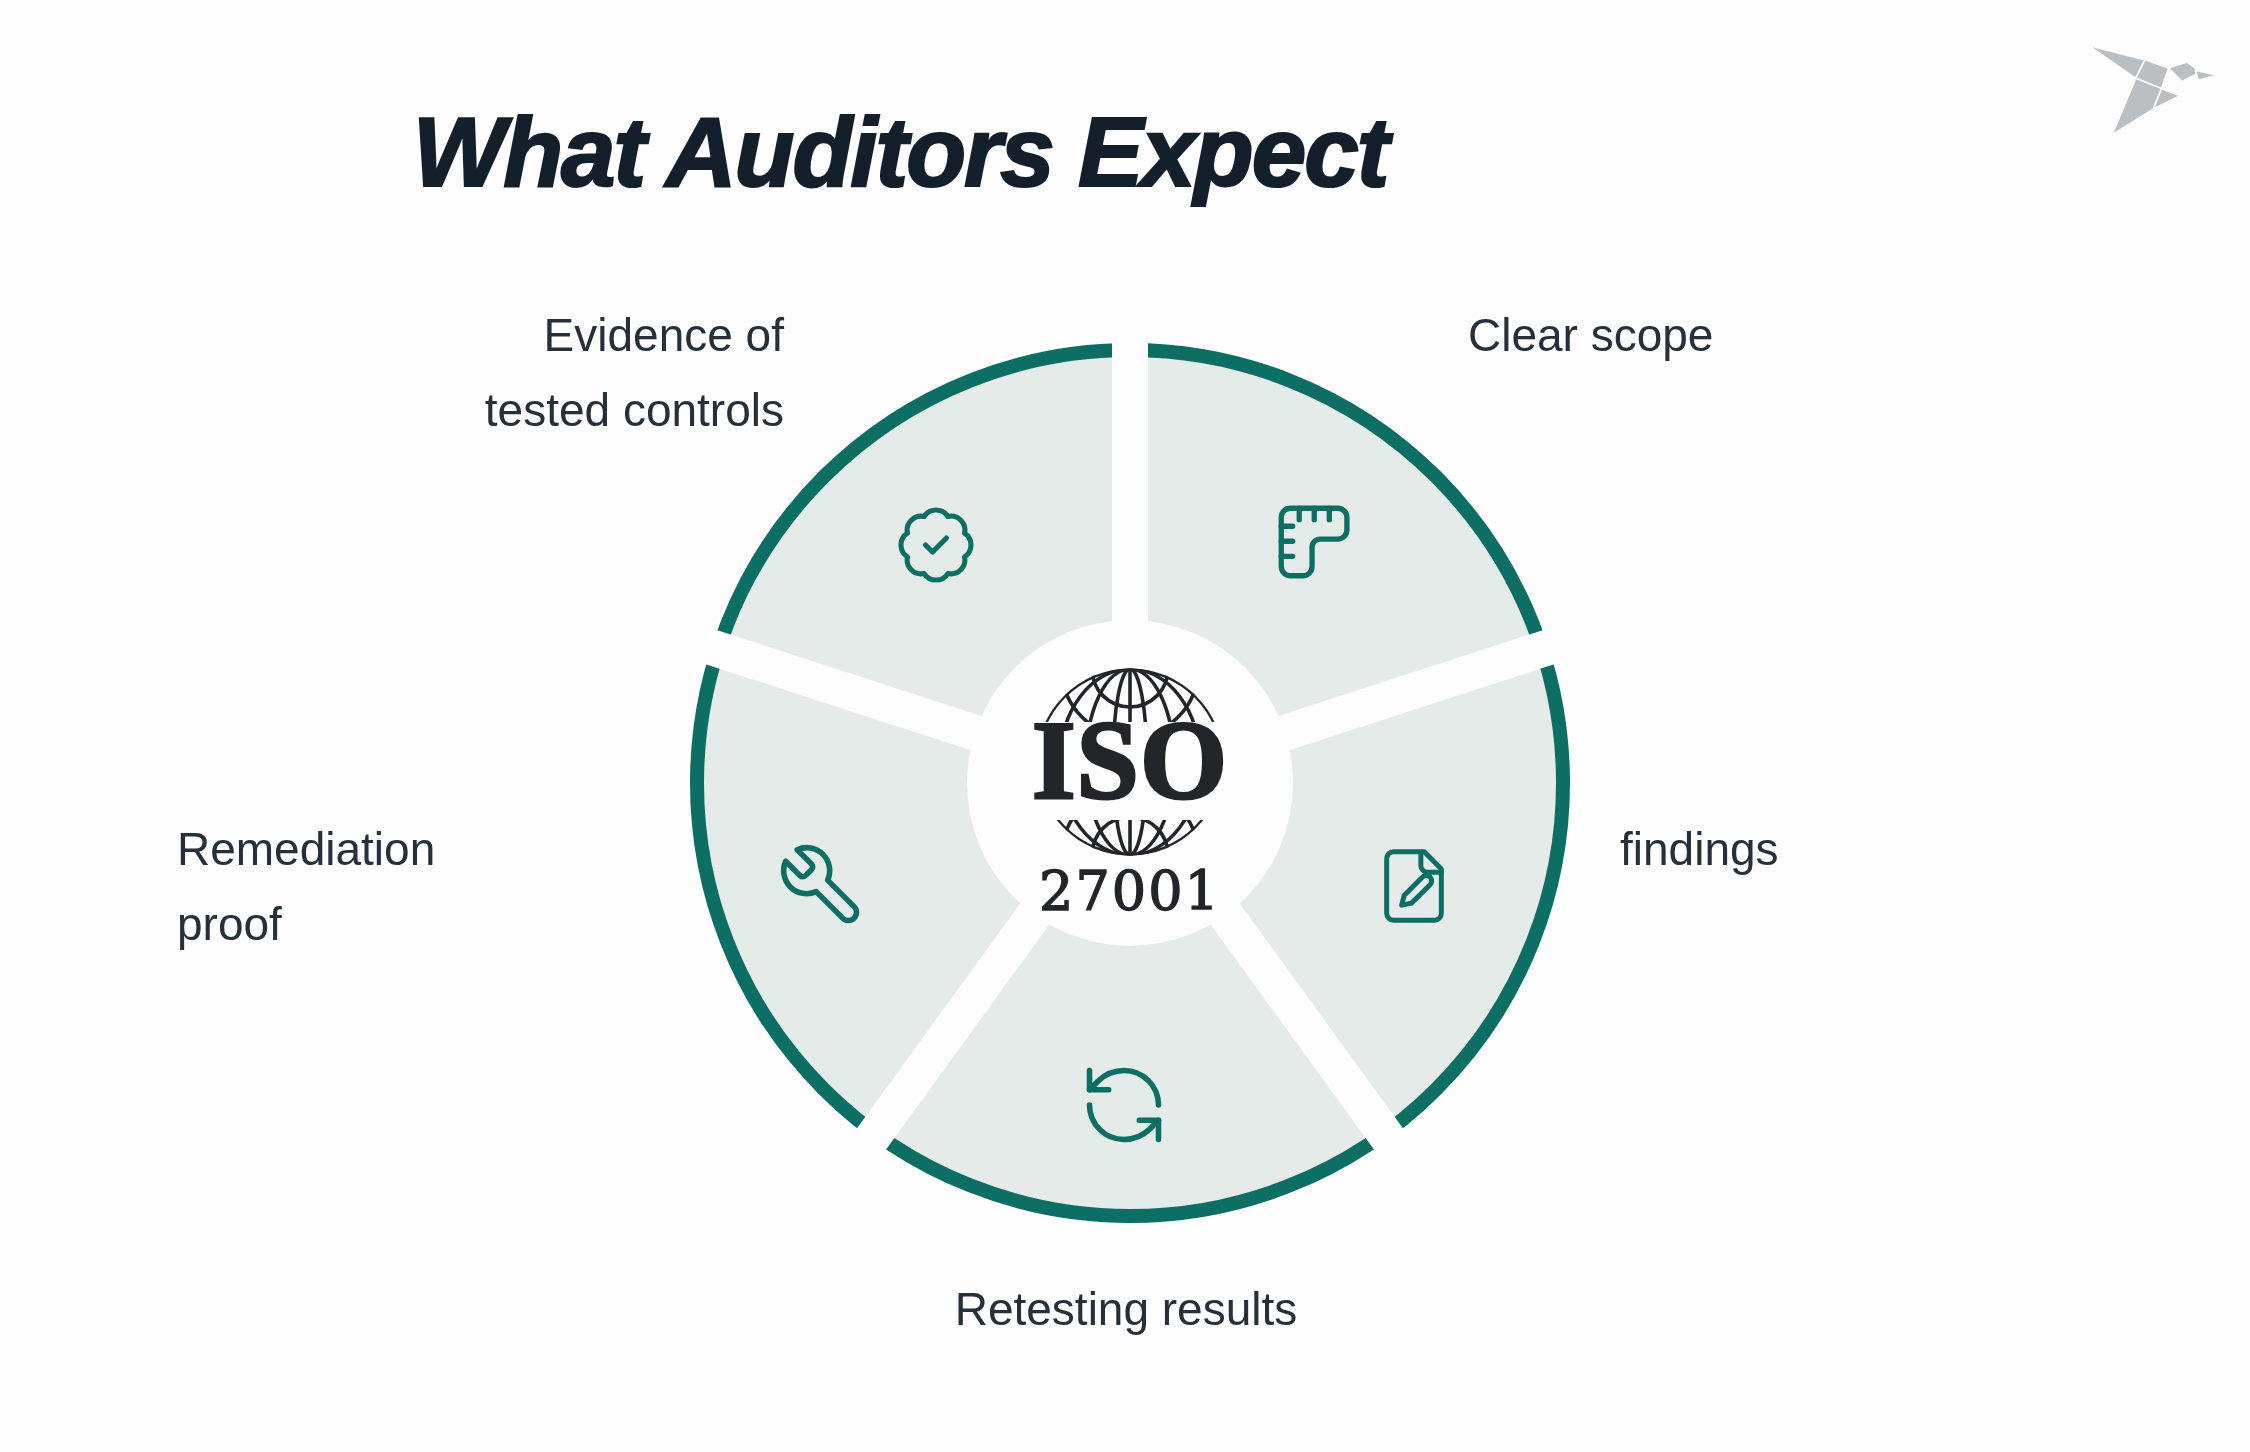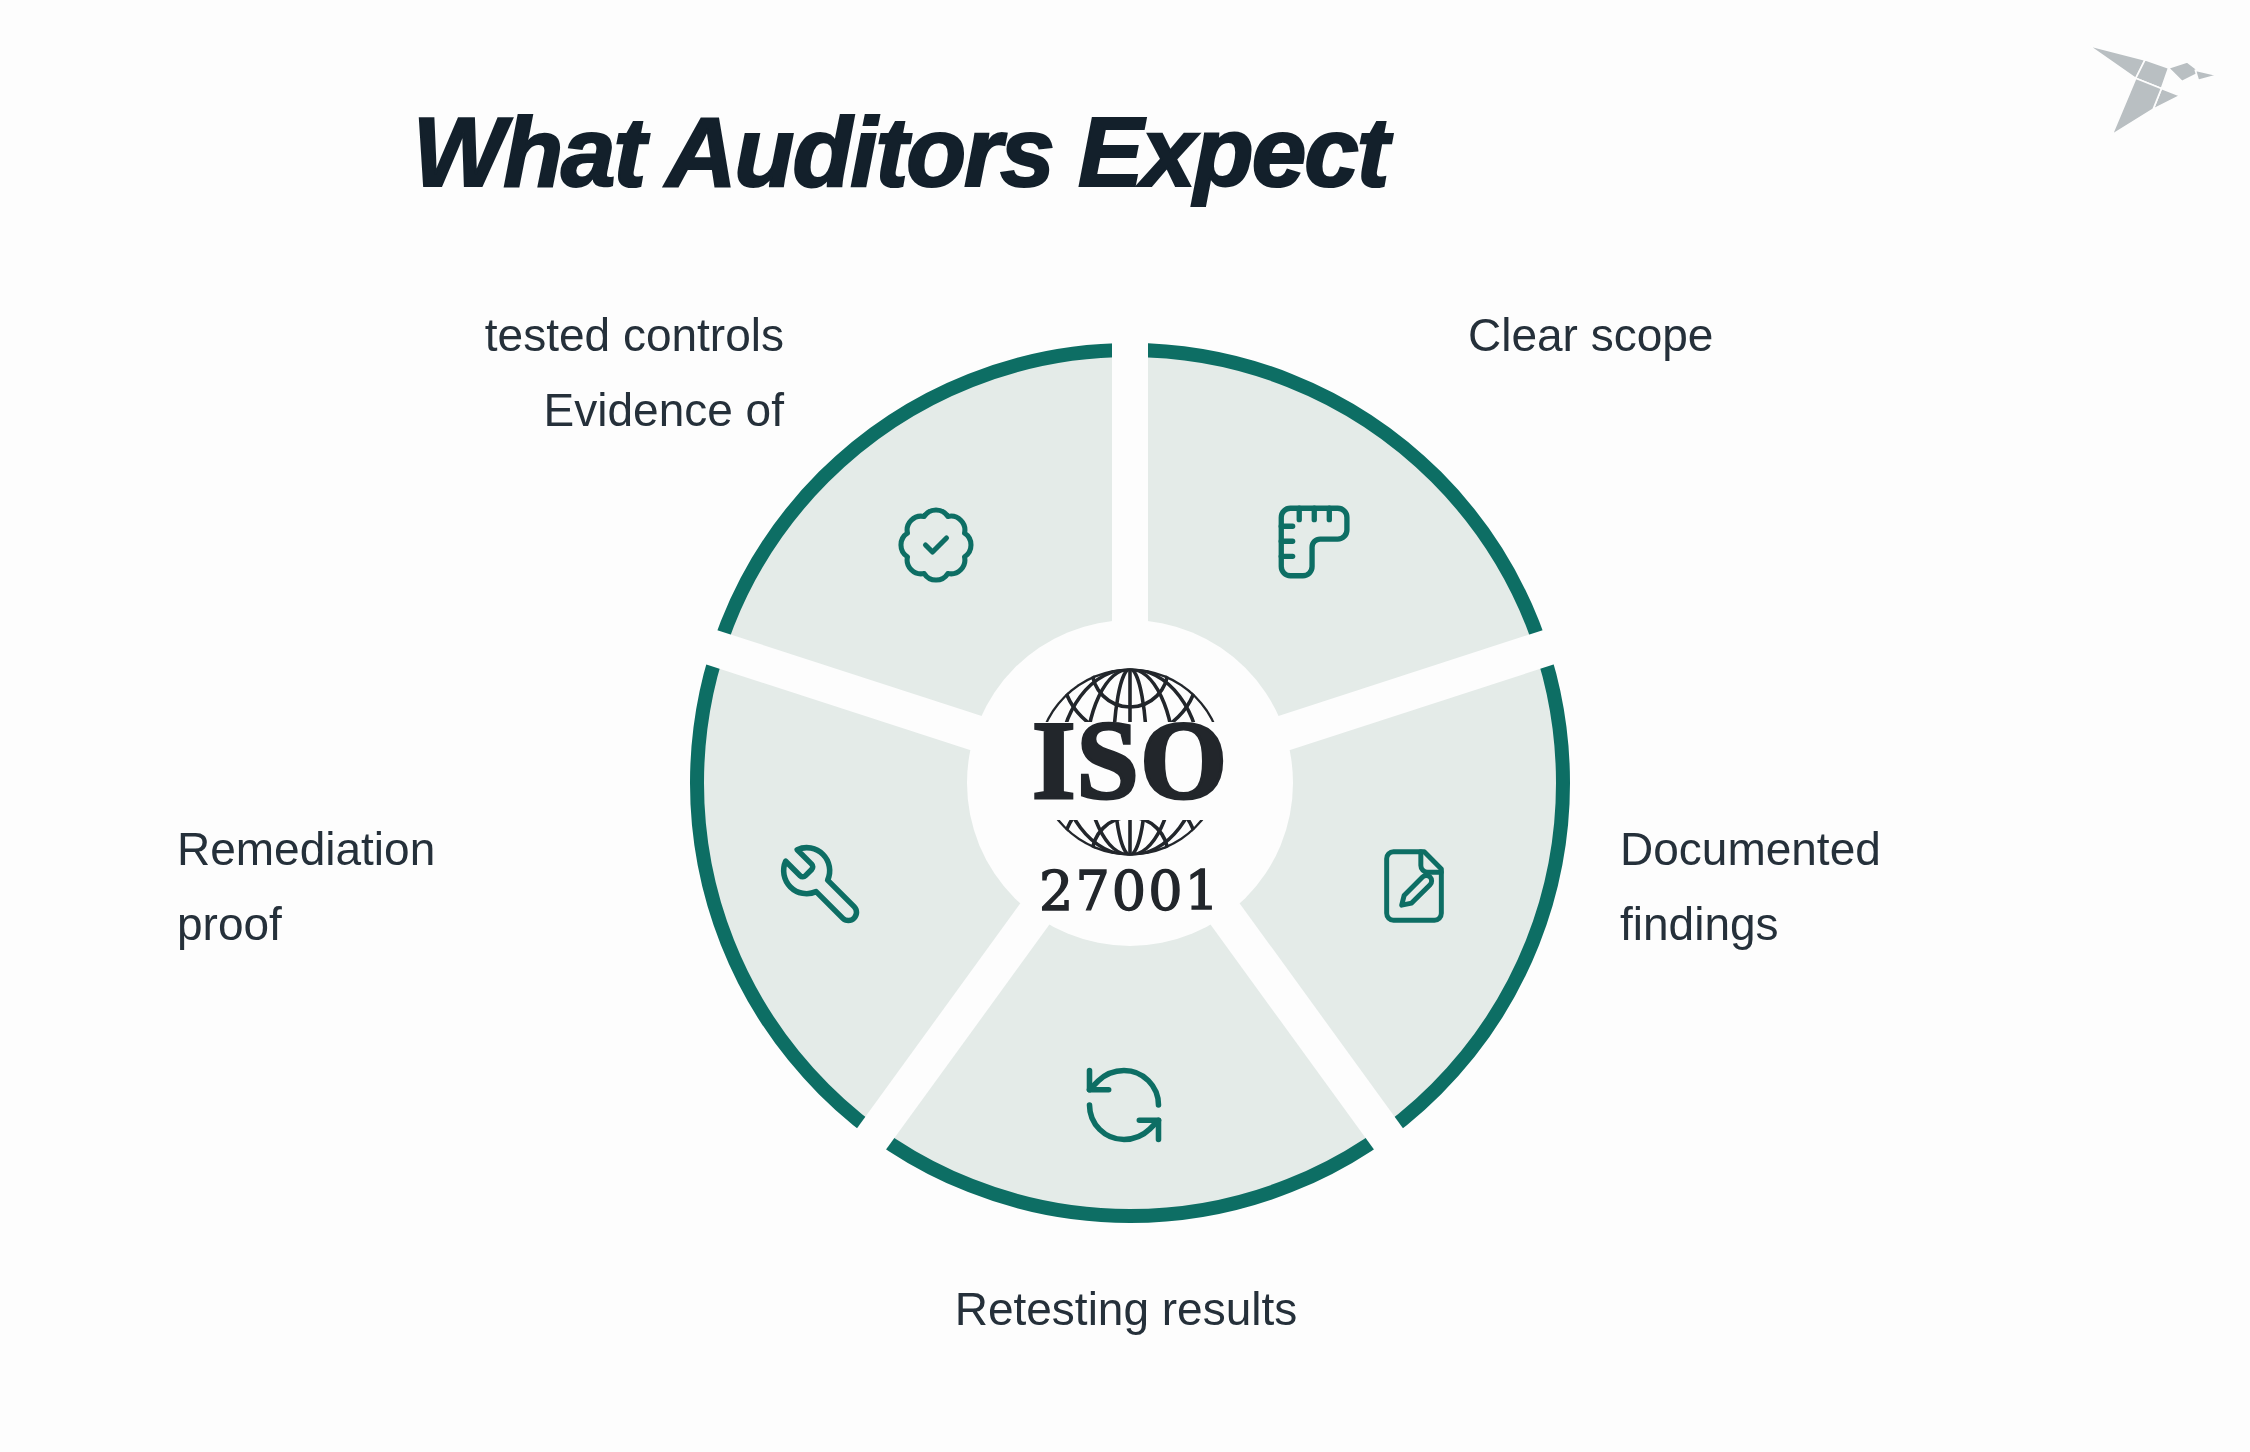--- a/index.html
+++ b/index.html
@@ -138,28 +138,27 @@
 
   <g class="icon" transform="translate(776 840) scale(3.833)">
     <path transform="translate(24 0) scale(-1 1)" d="M14.7 6.3a1 1 0 0 0 0 1.4l1.6 1.6a1 1 0 0 0 1.4 0l3.77-3.77a6 6 0 0 1-7.94 7.94l-6.91 6.91a2.12 2.12 0 0 1-3-3l6.91-6.91a6 6 0 0 1 7.94-7.94l-3.76 3.76z"></path>
   </g>
 </svg>
 
 <div class="iso-org">ISO</div>
 <div class="iso-num">27001</div>
 
 <div class="seg-label lbl-evidence">
+  <span class="ln">Evidence of</span>
   <span class="ln">tested controls</span>
-  <span class="ln">Evidence of</span>
 </div>
 <div class="seg-label lbl-scope">
   <span class="ln">Clear scope</span>
 </div>
 <div class="seg-label lbl-documented">
-  <span class="ln">Documented</span>
   <span class="ln">findings</span>
 </div>
 <div class="seg-label lbl-retesting">
   <span class="ln">Retesting results</span>
 </div>
 <div class="seg-label lbl-remediation">
   <span class="ln">Remediation</span>
   <span class="ln">proof</span>
 </div>
 

